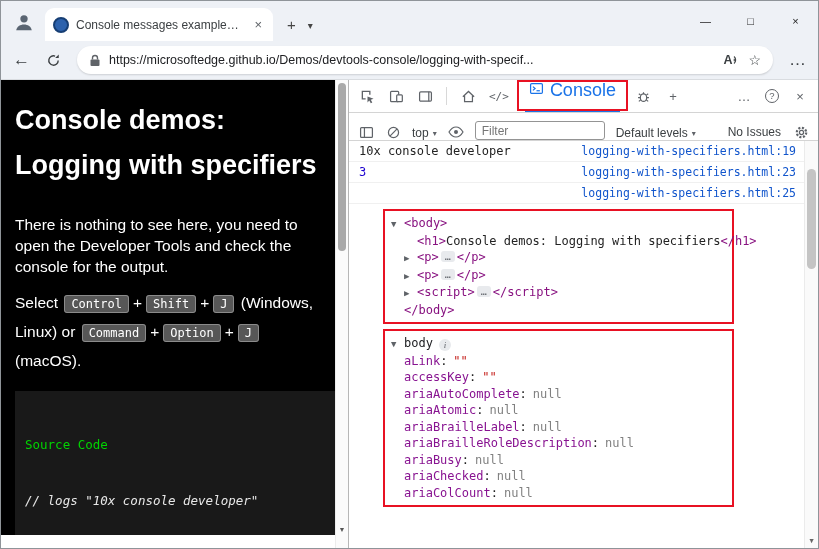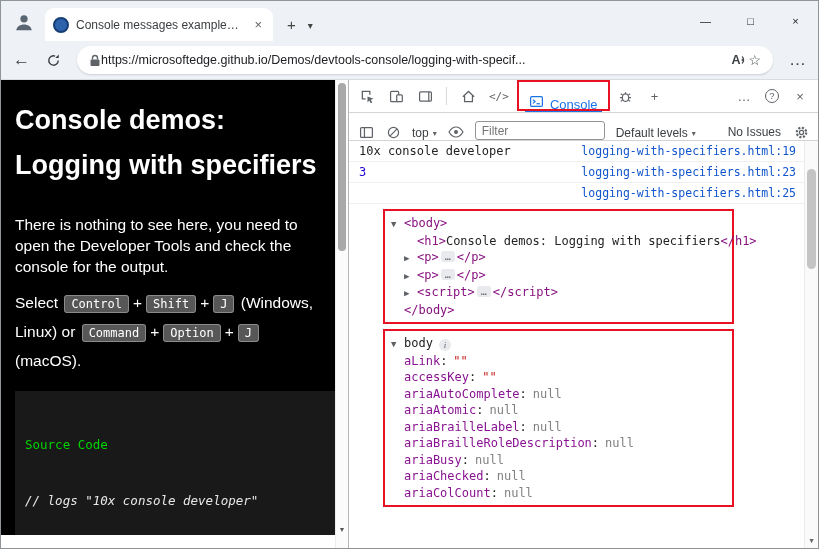--- a/index.html
+++ b/index.html
@@ -12,21 +12,21 @@
   .favicon{width:16px;height:16px;border-radius:50%;background:#2d62ad;flex:0 0 16px;border:2px solid #163e74}
   .tab-title{font-size:12px;color:#3c4043;white-space:nowrap;overflow:hidden;text-overflow:ellipsis;flex:1}
   .tab-close{color:#5f6368;font-size:13px;padding:0 3px;cursor:default}
   .tb-btn{color:#454545;font-size:15px;margin:0 0 8px 14px}
   .tb-caret{font-size:10px;color:#454545;margin:0 0 10px 12px}
   .win-controls{margin-left:auto;display:flex;height:100%;align-items:stretch}
   .win-btn{width:45px;display:flex;align-items:center;justify-content:center;font-size:11px;color:#1b1b1b}
   
   .navbar{height:39px;flex:0 0 39px;display:flex;align-items:center;padding:0 12px;gap:16px;border-bottom:1px solid #d9dce0}
   .nav-icon{font-size:17px;color:#3c4043;display:flex;align-items:center}
-  .addressbar{flex:1;height:28px;background:#fff;border-radius:14px;display:flex;align-items:center;padding:0 12px;box-shadow:0 1px 2px rgba(0,0,0,.14)}
+  .addressbar{flex:1;height:28px;background:#fff;border-radius:14px;display:flex;align-items:center;padding:0 12px;gap:8px;box-shadow:0 1px 2px rgba(0,0,0,.14)}
   .lock{color:#5f6368;display:flex;align-items:center}
   .url{flex:1;font-size:12.5px;color:#202124;white-space:nowrap;overflow:hidden}
   .read-aloud{display:flex;align-items:center;color:#3c4043;font-size:12.5px;font-weight:bold;gap:1px}
   .star{font-size:14px;color:#3c4043}
   
   .content{flex:1;display:flex;min-height:0;background:#fff}
   .page-col{width:334px;flex:0 0 334px;display:flex;flex-direction:column;background:#fff;min-height:0}
   .page{flex:1;background:#000;color:#fff;padding:12px 14px 0;overflow:hidden}
   .page h1{font-size:27px;line-height:45px;font-weight:700;margin:6px 0 26px}
   .intro{font-size:15.5px;line-height:21px}
@@ -39,21 +39,21 @@
   .hstrip{height:13px;flex:0 0 13px;background:#fff}
   .vscroll{width:13px;flex:0 0 13px;background:#fbfbfb;border-left:1px solid #ececec;position:relative}
   .vscroll .thumb{position:absolute;left:2px;right:2px;top:3px;height:168px;background:#a9a9a9;border-radius:4px}
   .vscroll .sdown{position:absolute;bottom:15px;left:0;right:0;text-align:center;font-size:7px;color:#555}
   
   .devtools{flex:1;display:flex;flex-direction:column;background:#fff;border-left:1px solid #b7b7b7;min-width:0}
   .dt-tabs{height:33px;flex:0 0 33px;display:flex;align-items:center;border-bottom:1px solid #d4d4d4;padding:0 10px;gap:13px}
   .dt-icon{min-width:16px;height:16px;display:flex;align-items:center;justify-content:center;color:#5f6368;font-size:13px}
   .mono{font-family:"DejaVu Sans Mono",monospace;font-size:11px}
   .dt-sep{width:1px;height:18px;background:#d8d8d8}
-  .dt-tab-console{position:relative;height:100%;display:flex;align-items:flex-end;gap:6px;padding:0 7px;color:var(--accent_blue,#1a73e8);font-size:13px}
+  .dt-tab-console{position:relative;height:100%;display:flex;align-items:flex-start;gap:6px;padding:0 7px;color:var(--accent_blue,#1a73e8);font-size:18px}
   .dt-tab-underline{position:absolute;left:3px;right:3px;bottom:0;height:3px;background:var(--accent_blue,#1a73e8)}
   .redbox{position:absolute;border:2px solid var(--annotation_red,#e81123);pointer-events:none;z-index:5}
   .rb-tab{top:0;bottom:1px;left:-5px;right:-5px}
   .dt-right{margin-left:auto;display:flex;align-items:center;gap:12px}
   .help{border:1.2px solid currentColor;border-radius:50%;width:14px;height:14px;font-size:9.5px;line-height:12px;text-align:center;display:inline-block}
   .dt-toolbar{height:28px;flex:0 0 28px;display:flex;align-items:flex-end;border-bottom:1px solid #d4d4d4;padding:0 9px;gap:11px;font-size:12px;color:#3c4043}
   .dd{display:flex;align-items:center;gap:4px}
   .caret{font-size:8px;color:#5f6368}
   .filter{width:130px;height:19px;border:1px solid #949494;border-radius:3px;font-size:12px;padding:0 6px;font-family:"Liberation Sans",sans-serif;color:#202124;outline:none}
   .filter::placeholder{color:#767676}

